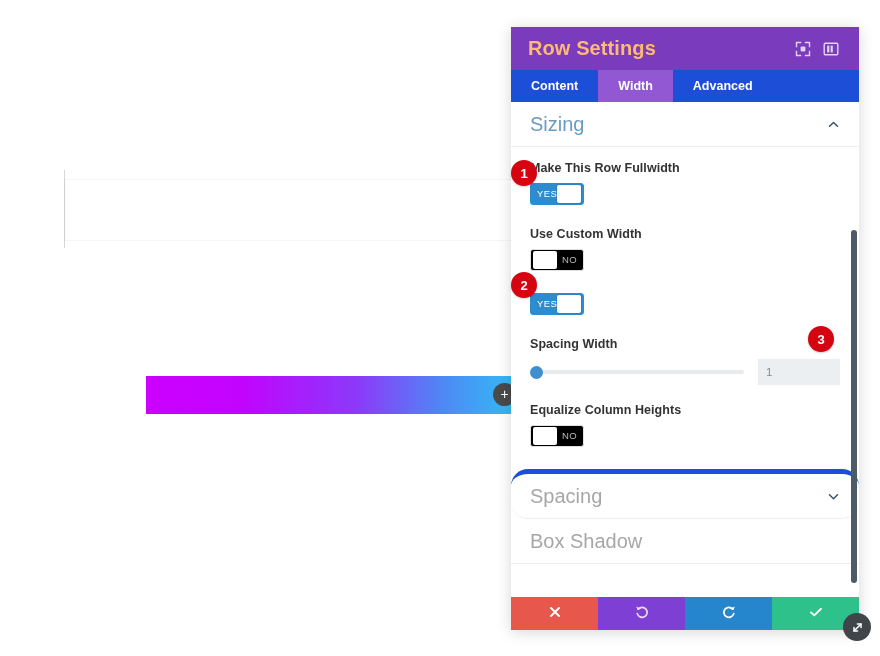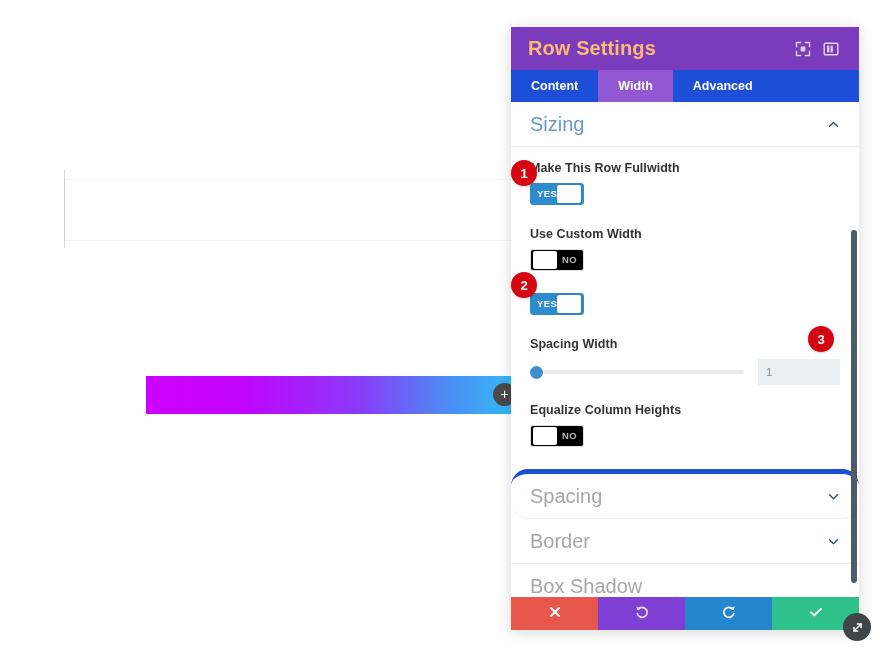--- a/index.html
+++ b/index.html
@@ -194,21 +194,21 @@
     box-shadow: 0 0 0 1px rgba(0,0,0,0.06);
   }
   .toggle.on .knob { right: 2px; }
   .toggle.off .knob { left: 2px; }
   .toggle .tlabel {
     position: absolute;
     top: 0;
     height: 20px;
     line-height: 20px;
     font-size: 9.5px;
-    font-weight: bold;
+    font-weight: normal;
     letter-spacing: 0.4px;
   }
   .toggle.on .tlabel { left: 6px; color: #ffffff; }
   .toggle.off .tlabel { right: 6px; color: #b8b8b8; }
 
   
   .slider-row {
     display: flex;
     align-items: center;
   }
@@ -410,28 +410,20 @@
 
     <div class="section-header" style="border-top:5px solid #1d4ed8;border-radius:17px;">
       <div class="section-title">Spacing</div>
       <div class="chev">
         <svg width="13" height="13" viewBox="0 0 13 13" aria-hidden="true">
           <path d="M2.5 4.8 L6.5 8.7 L10.5 4.8" stroke="#2f4f63" stroke-width="1.4" fill="none" stroke-linecap="round" stroke-linejoin="round"></path>
         </svg>
       </div>
     </div>
 
-    <div class="section-header">
-      <div class="section-title">Border</div>
-      <div class="chev">
-        <svg width="13" height="13" viewBox="0 0 13 13" aria-hidden="true">
-          <path d="M2.5 4.8 L6.5 8.7 L10.5 4.8" stroke="#2f4f63" stroke-width="1.4" fill="none" stroke-linecap="round" stroke-linejoin="round"></path>
-        </svg>
-      </div>
-    </div>
 
     <div class="section-header">
       <div class="section-title">Box Shadow</div>
 
     </div>
 
     <div id="panel-scrollbar"></div>
   </div>
 
   <div id="panel-actions">

